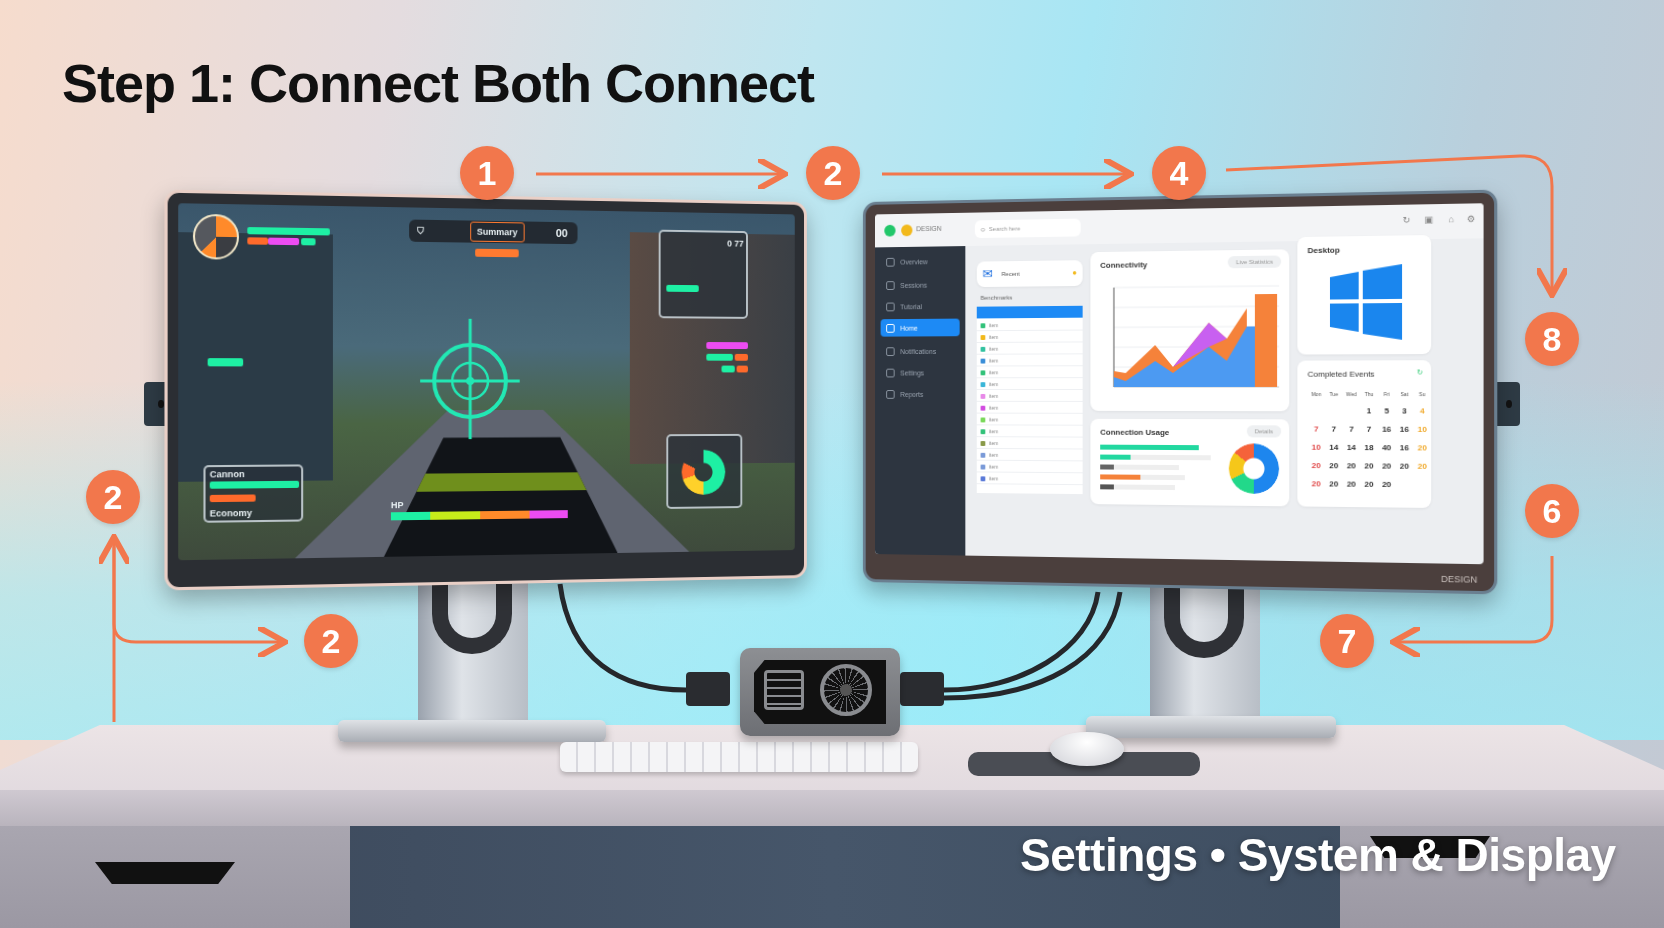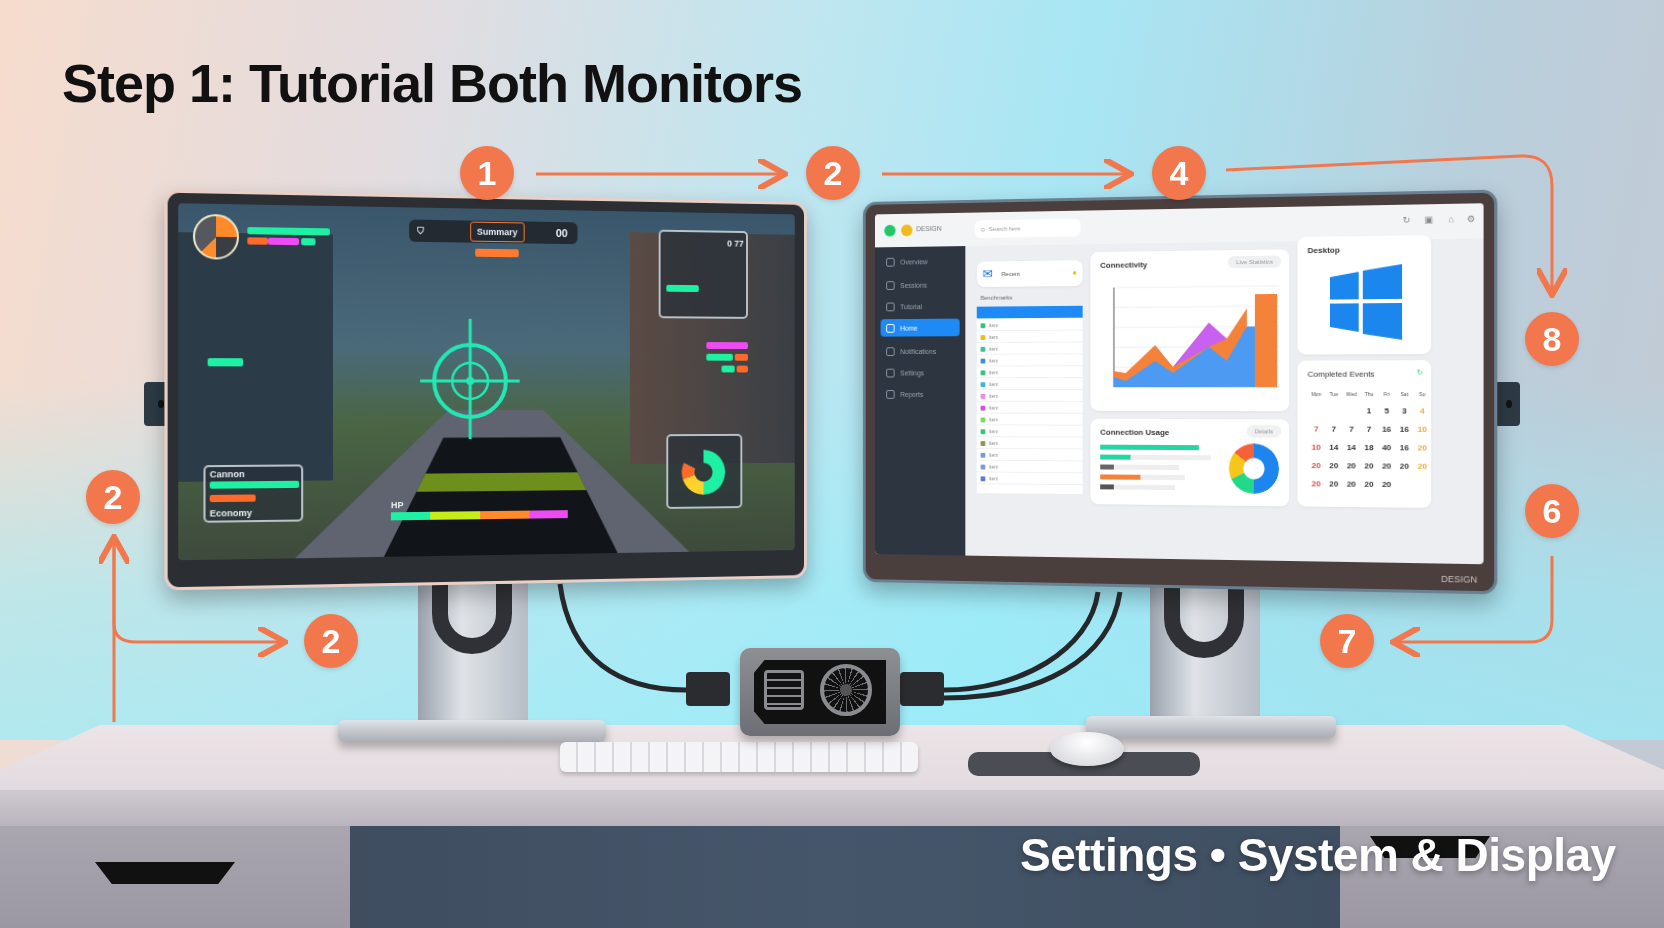--- a/index.html
+++ b/index.html
@@ -84,21 +84,21 @@
   .plug{width:44px;height:34px;background:#2a2c30;border-radius:4px;z-index:5;}
   .keyboard{left:560px;top:742px;width:358px;height:30px;border-radius:6px;background:repeating-linear-gradient(90deg,#f4f4f6 0 16px,#d8d8de 16px 18px),#f2f2f4;box-shadow:0 3px 4px rgba(0,0,0,.2);}
   .mousepad{left:968px;top:752px;width:232px;height:24px;border-radius:10px;background:#4a4d54;}
   .mouse{left:1050px;top:732px;width:74px;height:34px;border-radius:50%;background:radial-gradient(ellipse at 50% 30%,#ffffff,#cfd0d6);box-shadow:0 4px 5px rgba(0,0,0,.3);}
 </style>
 </head>
 <body>
 
 <div class="abs wallglow"></div>
 
-<div class="abs title">Step 1: Tutorial Both Monitors</div>
+<div class="abs title">Step 1: Connect Both Connect</div>
 
 <div class="abs desk-top"></div>
 <div class="abs desk-edge"></div>
 <div class="abs desk-under"></div>
 <div class="abs drawer-l">
     <div class="slot"></div>
   </div>
 <div class="abs drawer-r">
     <div class="slot"></div>
   </div>

